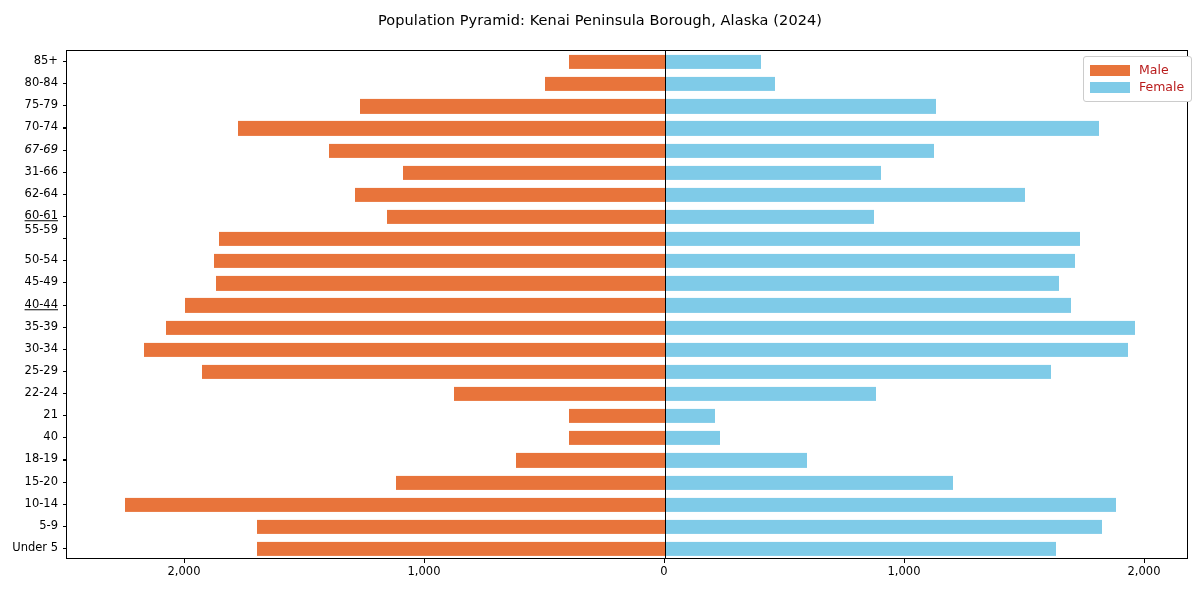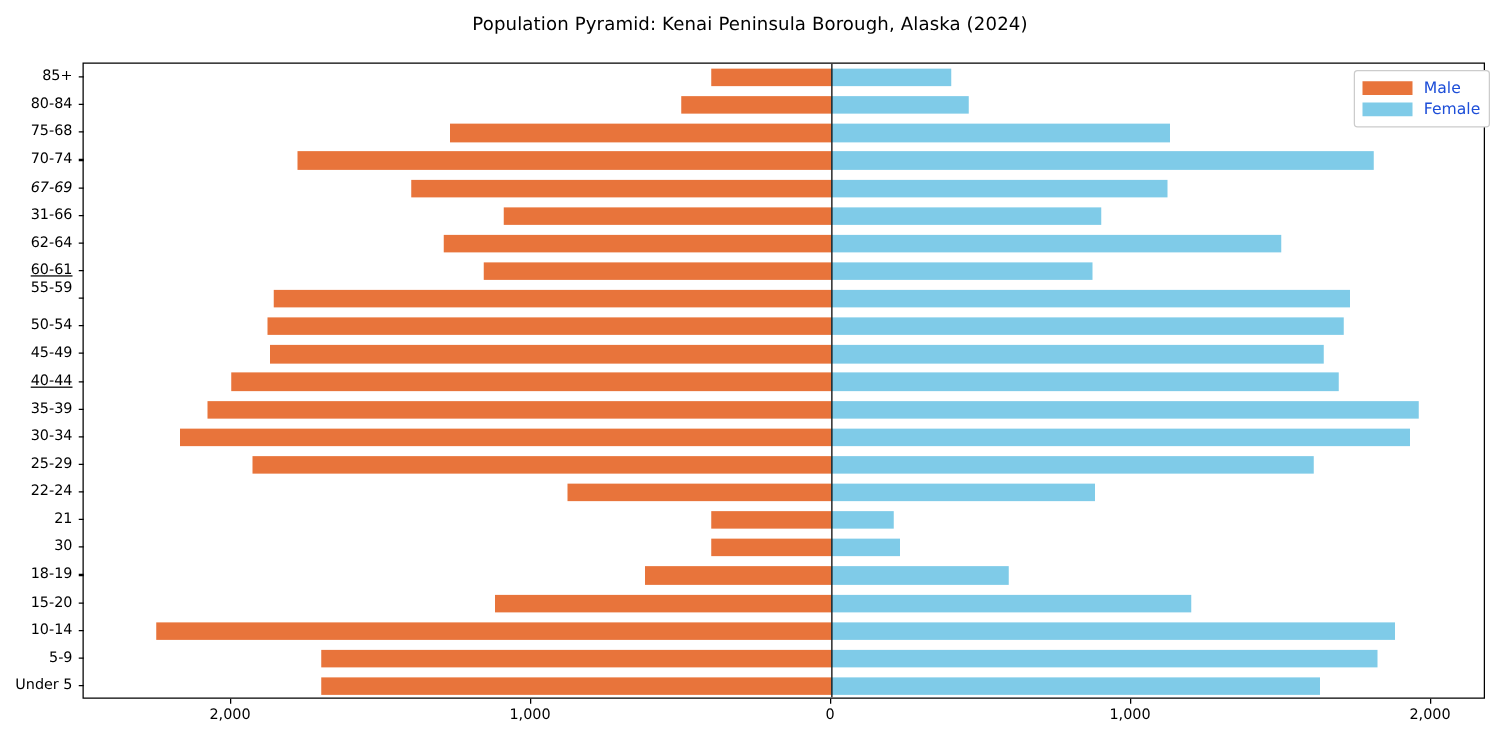--- a/index.html
+++ b/index.html
@@ -131,21 +131,21 @@
     height: 17px;
   }
   .legend-swatch {
     width: 40px;
     height: 11px;
     margin-right: 9px;
     flex: 0 0 auto;
   }
   .legend-label {
     font-size: 12.5px;
-    color: #1d4ed8;
+    color: #b91c1c;
     white-space: nowrap;
     line-height: 1;
   }
 </style>
 </head>
 <body>
 
 <div id="figure">
 
   <div id="chart-title">Population Pyramid: Kenai Peninsula Borough, Alaska (2024)</div>
@@ -247,21 +247,21 @@
         </div>
       </div>
   </div>
 
   <div id="y-axis">
       <div class="ytick" style="top: 61.0652px;"></div>
       <div class="ylabel" style="top: 61.0652px;">85+</div>
       <div class="ytick" style="top: 83.1957px;"></div>
       <div class="ylabel" style="top: 83.1957px;">80-84</div>
       <div class="ytick" style="top: 105.326px;"></div>
-      <div class="ylabel" style="top: 105.326px;">75-68</div>
+      <div class="ylabel" style="top: 105.326px;">75-79</div>
       <div class="ytick" style="top: 127.457px;"></div>
       <div class="ylabel" style="top: 127.457px;">70-74</div>
       <div class="ytick" style="top: 149.587px;"></div>
       <div class="ylabel" style="top: 149.587px; font-style: italic;">67-69</div>
       <div class="ytick" style="top: 171.717px;"></div>
       <div class="ylabel" style="top: 171.717px;">31-66</div>
       <div class="ytick" style="top: 193.848px;"></div>
       <div class="ylabel" style="top: 193.848px;">62-64</div>
       <div class="ytick" style="top: 215.978px;"></div>
       <div class="ylabel" style="top: 215.978px; text-decoration: underline;">60-61</div>
@@ -277,21 +277,21 @@
       <div class="ylabel" style="top: 326.63px;">35-39</div>
       <div class="ytick" style="top: 348.761px;"></div>
       <div class="ylabel" style="top: 348.761px;">30-34</div>
       <div class="ytick" style="top: 370.891px;"></div>
       <div class="ylabel" style="top: 370.891px;">25-29</div>
       <div class="ytick" style="top: 393.022px;"></div>
       <div class="ylabel" style="top: 393.022px;">22-24</div>
       <div class="ytick" style="top: 415.152px;"></div>
       <div class="ylabel" style="top: 415.152px;">21</div>
       <div class="ytick" style="top: 437.283px;"></div>
-      <div class="ylabel" style="top: 437.283px;">30</div>
+      <div class="ylabel" style="top: 437.283px;">40</div>
       <div class="ytick" style="top: 459.413px;"></div>
       <div class="ylabel" style="top: 459.413px;">18-19</div>
       <div class="ytick" style="top: 481.543px;"></div>
       <div class="ylabel" style="top: 481.543px;">15-20</div>
       <div class="ytick" style="top: 503.674px;"></div>
       <div class="ylabel" style="top: 503.674px;">10-14</div>
       <div class="ytick" style="top: 525.804px;"></div>
       <div class="ylabel" style="top: 525.804px;">5-9</div>
       <div class="ytick" style="top: 547.935px;"></div>
       <div class="ylabel" style="top: 547.935px;">Under 5</div>

